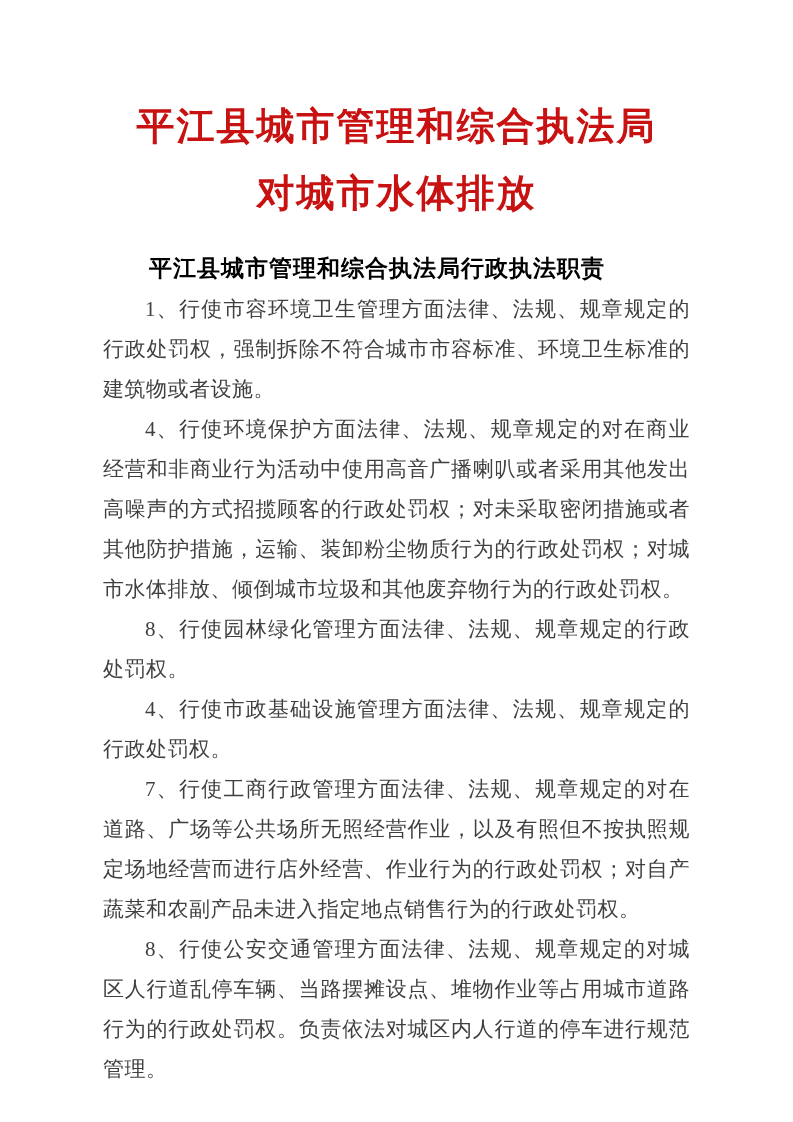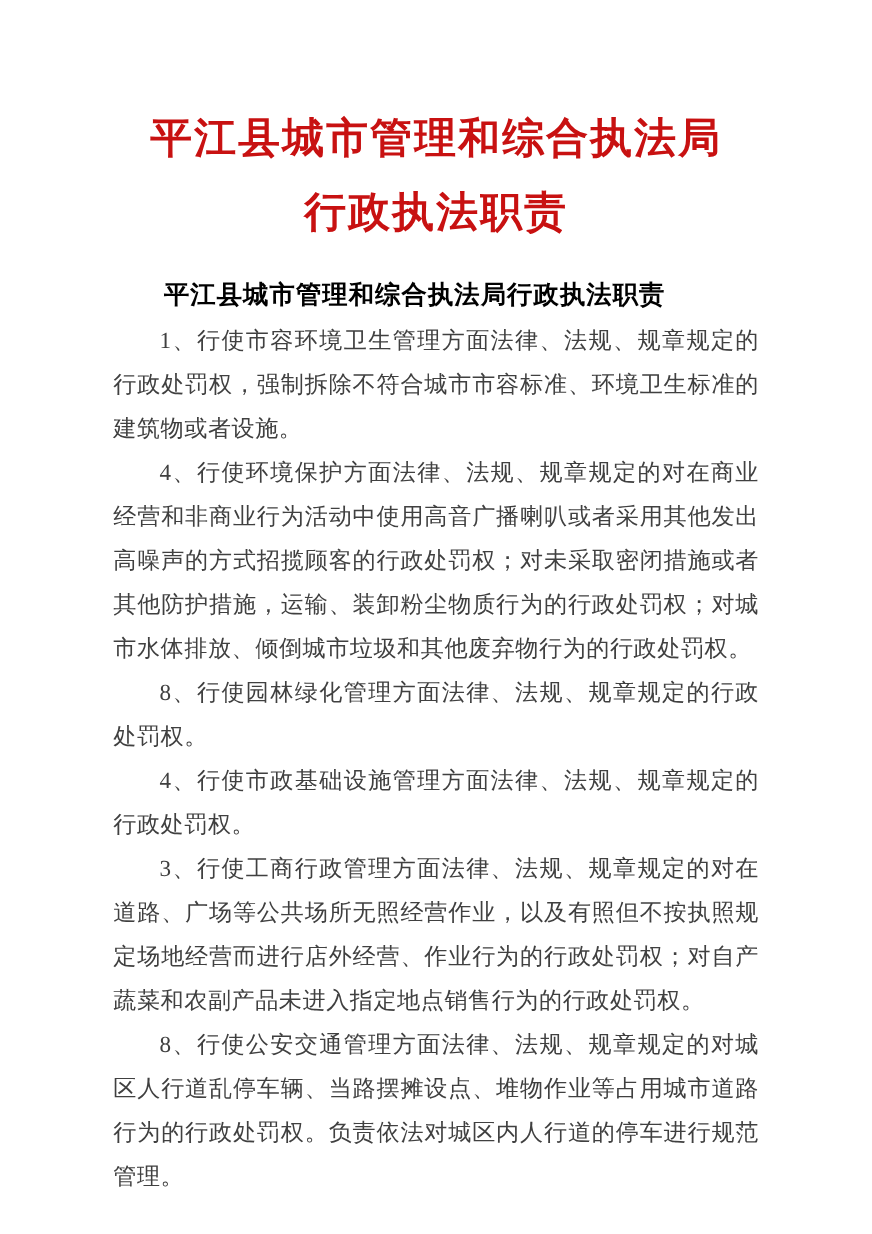--- a/index.html
+++ b/index.html
@@ -34,21 +34,20 @@
     display: block;
   }
   .doc-subtitle {
     margin-top: 5px;
     font-size: 23px;
     line-height: 34px;
     font-weight: 700;
     text-indent: 2em;
     letter-spacing: 1px;
     color: #000000;
-    font-family: Liberation Mono, monospace;
   }
   .doc-body {
     margin-top: 3px;
   }
   .doc-body p {
     margin: 0;
     font-size: 21px;
     line-height: 40px;
     text-indent: 2em;
     text-align: justify;
@@ -57,28 +56,28 @@
   }
 </style>
 </head>
 <body>
 
 <div class="page">
   <div class="content">
 
     <h1 class="doc-title">
       <span class="title-line">平江县城市管理和综合执法局</span>
-      <span class="title-line">行政执法职责</span>
+      <span class="title-line">对城市水体排放</span>
     </h1>
 
     <div class="doc-subtitle">平江县城市管理和综合执法局行政执法职责</div>
 
     <div class="doc-body">
       <p>1、行使市容环境卫生管理方面法律、法规、规章规定的行政处罚权，强制拆除不符合城市市容标准、环境卫生标准的建筑物或者设施。</p>
       <p>4、行使环境保护方面法律、法规、规章规定的对在商业经营和非商业行为活动中使用高音广播喇叭或者采用其他发出高噪声的方式招揽顾客的行政处罚权；对未采取密闭措施或者其他防护措施，运输、装卸粉尘物质行为的行政处罚权；对城市水体排放、倾倒城市垃圾和其他废弃物行为的行政处罚权。</p>
       <p>8、行使园林绿化管理方面法律、法规、规章规定的行政处罚权。</p>
       <p>4、行使市政基础设施管理方面法律、法规、规章规定的行政处罚权。</p>
-      <p>3、行使工商行政管理方面法律、法规、规章规定的对在道路、广场等公共场所无照经营作业，以及有照但不按执照规定场地经营而进行店外经营、作业行为的行政处罚权；对自产蔬菜和农副产品未进入指定地点销售行为的行政处罚权。</p>
+      <p>7、行使工商行政管理方面法律、法规、规章规定的对在道路、广场等公共场所无照经营作业，以及有照但不按执照规定场地经营而进行店外经营、作业行为的行政处罚权；对自产蔬菜和农副产品未进入指定地点销售行为的行政处罚权。</p>
       <p>8、行使公安交通管理方面法律、法规、规章规定的对城区人行道乱停车辆、当路摆摊设点、堆物作业等占用城市道路行为的行政处罚权。负责依法对城区内人行道的停车进行规范管理。</p>
     </div>
 
   </div>
 </div>
 
 </body></html>

